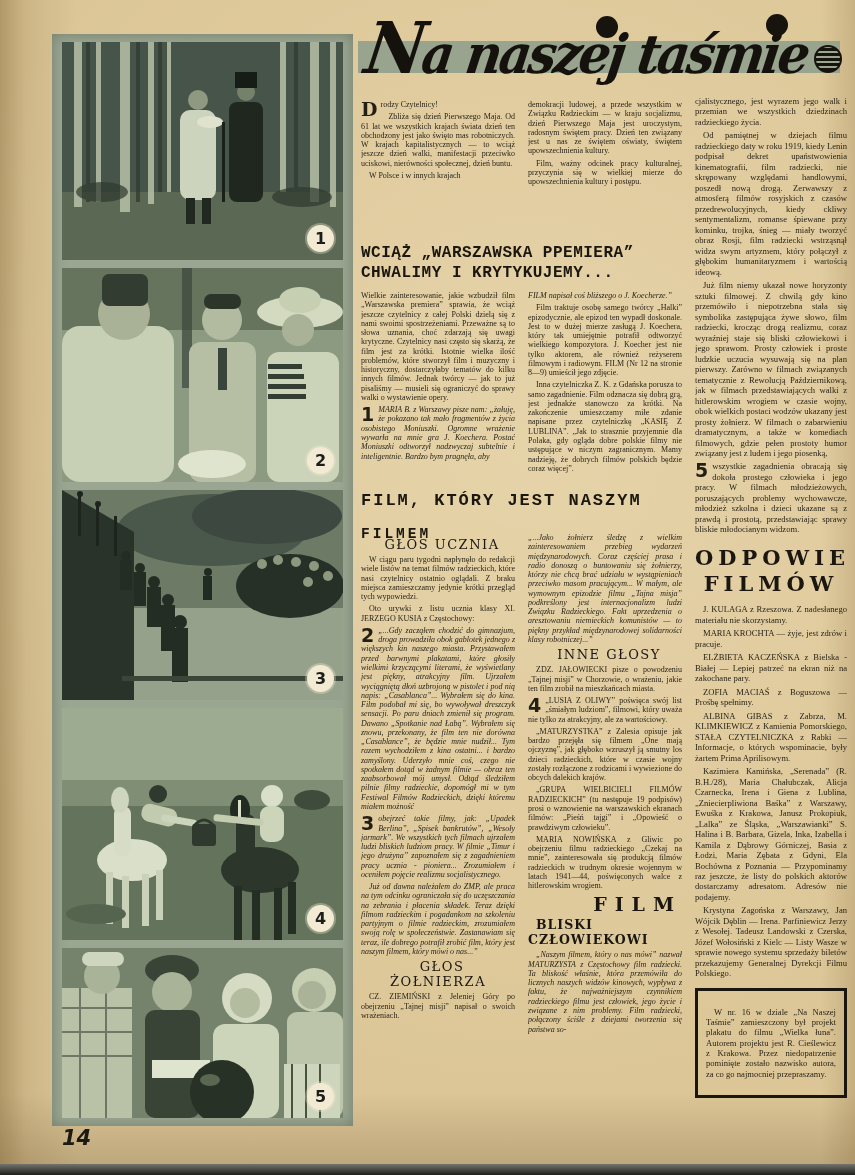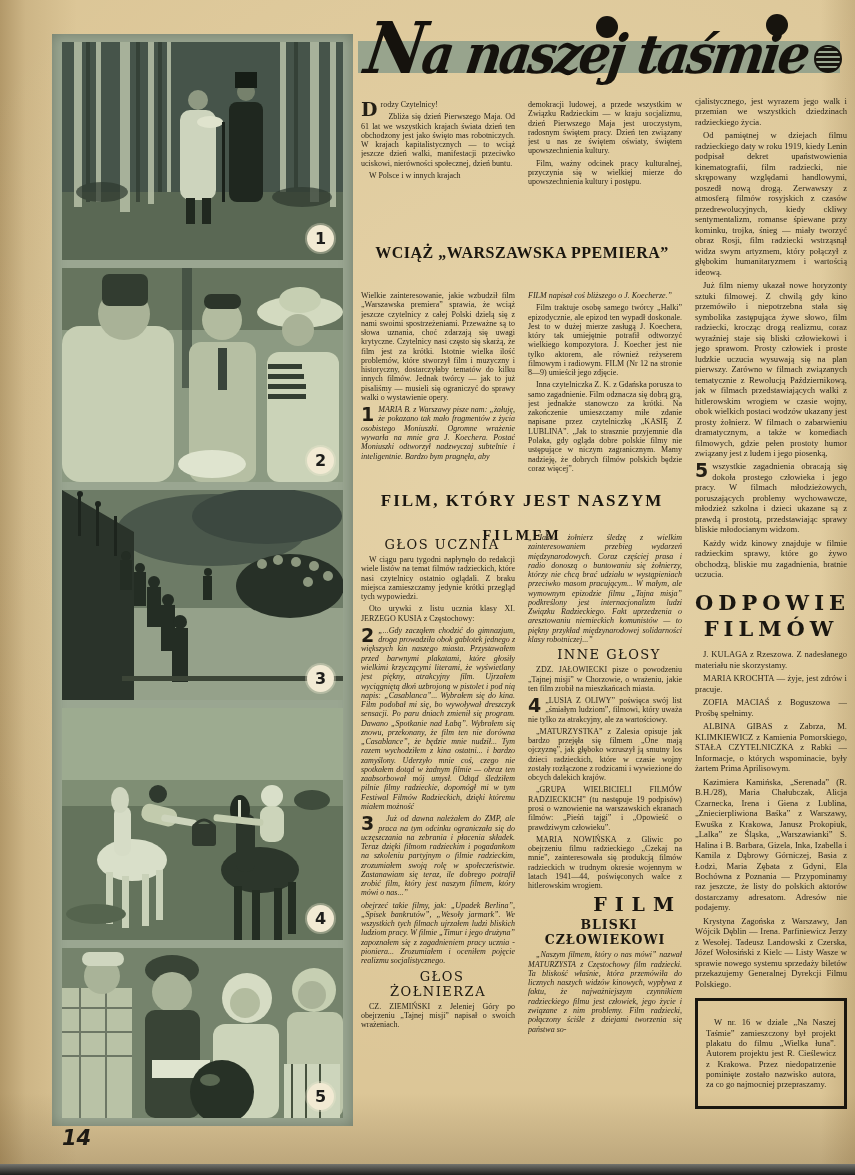--- a/index.html
+++ b/index.html
@@ -42,33 +42,33 @@
   .low1{top:537px;height:583px;}
   .low2{top:533px;height:593px;}
   .c3{top:96px;height:1064px;}
   .col p{margin:0 0 3px;text-indent:8px;}
   .it{font-style:italic;}
   .dropcap{float:left;font-family:"DejaVu Serif",serif;font-weight:bold;font-size:19px;
     line-height:.8;margin:2px 3px 0 0;}
   .sal{text-indent:0 !important;}
   .pnum{float:left;font-family:"DejaVu Sans",sans-serif;font-weight:bold;font-style:normal;
     font-size:19px;line-height:.85;margin:1px 4px 0 0;}
-  .headline{position:absolute;left:361px;width:322px;text-align:center;color:#1b1710;
-    font-family:Liberation Serif, serif;font-weight:bold;}
+  .headline{position:absolute;left:361px;width:322px;color:#1b1710;
+    font-family:Liberation Mono, monospace;font-weight:bold;}
   .h-warsz{top:243px;font-size:16px;line-height:1.25;letter-spacing:.5px;}
   .h-film{top:491px;}
   .h-film .l1{font-size:17px;letter-spacing:2px;}
   .h-film .l2{font-size:14.5px;letter-spacing:3px;margin-top:16px;}
   .subhead{text-align:center;font-family:"DejaVu Serif",serif;font-weight:normal;font-size:13px;
     letter-spacing:1.5px;margin:5px 0 3px;text-indent:0;color:#1b1710;}
   .bighead{text-align:center;font-family:"DejaVu Serif",serif;font-weight:bold;font-size:21px;
     letter-spacing:5px;line-height:1.25;margin:10px 0 7px;color:#1b1710;}
   .fb1{text-align:right;font-family:"DejaVu Serif",serif;font-weight:bold;font-size:19px;
     letter-spacing:8px;margin:7px 0 0;color:#1b1710;}
-  .fb2{text-align:center;font-family:"DejaVu Serif",serif;font-weight:bold;font-size:12.5px;
+  .fb2{text-align:left;font-family:"DejaVu Serif",serif;font-weight:bold;font-size:12.5px;
     letter-spacing:1px;margin:0 0 4px;color:#1b1710;}
   .notice{border:3px solid #19160f;padding:16px 8px;margin-top:9px;line-height:1.2;text-align:justify;}
   .notice p{text-indent:8px;margin:0;}
   .page-num{position:absolute;left:62px;top:1126px;font-family:"DejaVu Sans",sans-serif;
     font-weight:bold;font-style:italic;font-size:21px;color:#1d1a14;}
 </style>
 </head>
 <body>
 
 <div class="page">
@@ -266,38 +266,39 @@
     <p class="sal">demokracji ludowej, a przede wszystkim w Związku Radzieckim — w kraju socjalizmu, dzień Pierwszego Maja jest uroczystym, radosnym świętem pracy. Dzień ten związany jest u nas ze świętem oświaty, świętem upowszechnienia kultury.</p>
     <p>Film, ważny odcinek pracy kulturalnej, przyczynia się w wielkiej mierze do upowszechnienia kultury i postępu.</p>
   </div>
 
   <div class="col c3">
     <p class="sal">cjalistycznego, jest wyrazem jego walk i przemian we wszystkich dziedzinach radzieckiego życia.</p>
     <p>Od pamiętnej w dziejach filmu radzieckiego daty w roku 1919, kiedy Lenin podpisał dekret upaństwowienia kinematografii, film radziecki, nie skrępowany względami handlowymi, poszedł nową drogą. Zerwawszy z atmosferą filmów rosyjskich z czasów przedrewolucyjnych, kiedy ckliwy sentymentalizm, romanse śpiewane przy kominku, trojka, śnieg — miały tworzyć obraz Rosji, film radziecki wstrząsnął widza swym artyzmem, który połączył z głębokim humanitaryzmem i wartością ideową.</p>
     <p>Już film niemy ukazał nowe horyzonty sztuki filmowej. Z chwilą gdy kino przemówiło i niepotrzebna stała się symbolika zastępująca żywe słowo, film radziecki, krocząc drogą realizmu, coraz wyraźniej staje się bliski człowiekowi i jego sprawom. Prosty człowiek i proste ludzkie uczucia wysuwają się na plan pierwszy. Zarówno w filmach związanych tematycznie z Rewolucją Październikową, jak w filmach przedstawiających walki z hitlerowskim wrogiem w czasie wojny, obok wielkich postaci wodzów ukazany jest prosty żołnierz. W filmach o zabarwieniu dramatycznym, a także w komediach filmowych, gdzie pełen prostoty humor związany jest z ludem i jego piosenką,</p>
     <span class="pnum">5</span>
     <p class="sal">wszystkie zagadnienia obracają się dokoła prostego człowieka i jego pracy. W filmach młodzieżowych, poruszających problemy wychowawcze, młodzież szkolna i dzieci ukazane są z prawdą i prostotą, przedstawiając sprawy bliskie młodocianym widzom.</p>
-    <p>Każdy widz kinowy znajduje w filmie radzieckim sprawy, które go żywo obchodzą, bliskie mu zagadnienia, bratnie uczucia.</p>
     <div class="bighead">
       <div>ODPOWIEDZI</div>
       <div>FILMÓW</div>
     </div>
     <p>J. KULAGA z Rzeszowa. Z nadesłanego materiału nie skorzystamy.</p>
     <p>MARIA KROCHTA — żyje, jest zdrów i pracuje.</p>
+    <p>ELŻBIETA KACZEŃSKA z Bielska - Białej — Lepiej patrzeć na ekran niż na zakochane pary.</p>
     <p>ZOFIA MACIAŚ z Boguszowa — Prośbę spełnimy.</p>
     <p>ALBINA GIBAS z Zabrza, M. KLIMKIEWICZ z Kamienia Pomorskiego, STAŁA CZYTELNICZKA z Rabki — Informacje, o których wspominacie, były żartem Prima Aprilisowym.</p>
     <p>Kazimiera Kamińska, „Serenada” (R. B.H./28), Maria Chałubczak, Alicja Czarnecka, Irena i Giena z Lublina, „Zniecierpliwiona Baśka” z Warszawy, Ewuśka z Krakowa, Janusz Prokopiuk, „Lalka” ze Śląska, „Warszawianki” S. Halina i B. Barbara, Gizela, Inka, Izabella i Kamila z Dąbrowy Górniczej, Basia z Łodzi, Maria Zębata z Gdyni, Ela Bochówna z Poznania — Przypominamy raz jeszcze, że listy do polskich aktorów dostarczamy adresatom. Adresów nie podajemy.</p>
     <p>Krystyna Zagońska z Warszawy, Jan Wójcik Dęblin — Irena. Parfiniewicz Jerzy z Wesołej. Tadeusz Landowski z Czerska, Józef Wołosiński z Kielc — Listy Wasze w sprawie nowego systemu sprzedaży biletów przekazujemy Generalnej Dyrekcji Filmu Polskiego.</p>
     <div class="notice">
       <p>W nr. 16 w dziale „Na Naszej Taśmie” zamieszczony był projekt plakatu do filmu „Wielka łuna”. Autorem projektu jest R. Cieślewicz z Krakowa. Przez niedopatrzenie pominięte zostało nazwisko autora, za co go najmocniej przepraszamy.</p>
     </div>
   </div>
 
   <div class="headline h-warsz">
     <div>WCIĄŻ „WARSZAWSKA PPEMIERA”</div>
+    <div>CHWALIMY I KRYTYKUJEMY...</div>
   </div>
 
   <div class="col c1 wciaz">
     <p class="sal">Wielkie zainteresowanie, jakie wzbudził film „Warszawska premiera” sprawia, że wciąż jeszcze czytelnicy z całej Polski dzielą się z nami swoimi spostrzeżeniami. Przeważne są to słowa uznania, choć zdarzają się uwagi krytyczne. Czytelnicy nasi często się skarżą, że film jest za krótki. Istotnie wielka ilość problemów, które stworzył film i muzyczny i historyczny, dostarczyłaby tematów do kilku innych filmów. Jednak twórcy — jak to już pisaliśmy — musieli się ograniczyć do sprawy walki o wystawienie opery.</p>
     <span class="pnum">1</span>
     <p class="it sal">MARIA B. z Warszawy pisze nam: „żałuję, że pokazano tak mało fragmentów z życia osobistego Moniuszki. Ogromne wrażenie wywarła na mnie gra J. Koechera. Postać Moniuszki odtworzył nadzwyczaj subtelnie i inteligentnie. Bardzo bym pragnęła, aby</p>
   </div>
   <div class="col c2 wciaz">
     <p class="it sal">FILM napisał coś bliższego o J. Koecherze.”</p>
     <p>Film traktuje osobę samego twórcy „Halki” epizodycznie, ale epizod ten wypadł doskonale. Jest to w dużej mierze zasługą J. Koechera, który tak umiejętnie potrafił odtworzyć wielkiego kompozytora. J. Koecher jest nie tylko aktorem, ale również reżyserem filmowym i radiowym. FILM (Nr 12 na stronie 8—9) umieścił jego zdjęcie.</p>
@@ -309,22 +310,22 @@
     <div class="l2">FILMEM</div>
   </div>
 
   <div class="col c1 low1">
     <p class="subhead">GŁOS UCZNIA</p>
     <p>W ciągu paru tygodni napłynęło do redakcji wiele listów na temat filmów radzieckich, które nasi czytelnicy ostatnio oglądali. Z braku miejsca zamieszczamy jedynie krótki przegląd tych wypowiedzi.</p>
     <p>Oto urywki z listu ucznia klasy XI. JERZEGO KUSIA z Częstochowy:</p>
     <span class="pnum">2</span>
     <p class="it sal">„...Gdy zacząłem chodzić do gimnazjum, droga prowadziła obok gablotek jednego z większych kin naszego miasta. Przystawałem przed barwnymi plakatami, które głosiły wielkimi krzyczącymi literami, że wyświetlany jest piękny, atrakcyjny film. Ujrzałem wyciągniętą dłoń uzbrojoną w pistolet i pod nią napis: „Casablanca”... Wybrałem się do kina. Film podobał mi się, bo wywoływał dreszczyk sensacji. Po paru dniach zmienił się program. Dawano „Spotkanie nad Łabą”. Wybrałem się znowu, przekonany, że film ten nie dorówna „Casablance”, że będzie mnie nudził... Tym razem wychodziłem z kina ostatni... i bardzo zamyślony. Uderzyło mnie coś, czego nie spotkałem dotąd w żadnym filmie — obraz ten zaabsorbował mój umysł. Odtąd śledziłem pilnie filmy radzieckie, dopomógł mi w tym Festiwal Filmów Radzieckich, dzięki któremu miałem możność</p>
     <span class="pnum">3</span>
+    <p class="it sal">obejrzeć takie filmy, jak: „Upadek Berlina”, „Spisek bankrutów”, „Wesoły jarmark”. We wszystkich tych filmach ujrzałem ludzi bliskich ludziom pracy. W filmie „Timur i jego drużyna” zapoznałem się z zagadnieniem pracy ucznia - pioniera... Zrozumiałem i oceniłem pojęcie realizmu socjalistycznego.</p>
     <p class="it">Już od dawna należałem do ZMP, ale praca na tym odcinku ograniczała się do uczęszczania na zebrania i płacenia składek. Teraz dzięki filmom radzieckim i pogadankom na szkoleniu partyjnym o filmie radzieckim, zrozumiałem swoją rolę w społeczeństwie. Zastanawiam się teraz, ile dobrego potrafił zrobić film, który jest naszym filmem, który mówi o nas...”</p>
-    <p class="it sal">obejrzeć takie filmy, jak: „Upadek Berlina”, „Spisek bankrutów”, „Wesoły jarmark”. We wszystkich tych filmach ujrzałem ludzi bliskich ludziom pracy. W filmie „Timur i jego drużyna” zapoznałem się z zagadnieniem pracy ucznia - pioniera... Zrozumiałem i oceniłem pojęcie realizmu socjalistycznego.</p>
     <p class="subhead">GŁOS ŻOŁNIERZA</p>
     <p>CZ. ZIEMIŃSKI z Jeleniej Góry po obejrzeniu „Tajnej misji” napisał o swoich wrażeniach.</p>
   </div>
 
   <div class="col c2 low2">
     <p class="it sal">„...Jako żołnierz śledzę z wielkim zainteresowaniem przebieg wydarzeń międzynarodowych. Coraz częściej prasa i radio donoszą o buntowaniu się żołnierzy, którzy nie chcą brać udziału w wystąpieniach przeciwko masom pracującym... W małym, ale wymownym epizodzie filmu „Tajna misja” podkreślony jest internacjonalizm ludzi Związku Radzieckiego. Fakt uprzedzenia o aresztowaniu niemieckich komunistów — to piękny przykład międzynarodowej solidarności klasy robotniczej...”</p>
     <p class="subhead">INNE GŁOSY</p>
     <p>ZDZ. JAŁOWIECKI pisze o powodzeniu „Tajnej misji” w Chorzowie, o wrażeniu, jakie ten film zrobił na mieszkańcach miasta.</p>
     <span class="pnum">4</span>
     <p class="sal">„LUSIA Z OLIWY” poświęca swój list „śmiałym ludziom”, filmowi, który uważa nie tylko za atrakcyjny, ale za wartościowy.</p>

